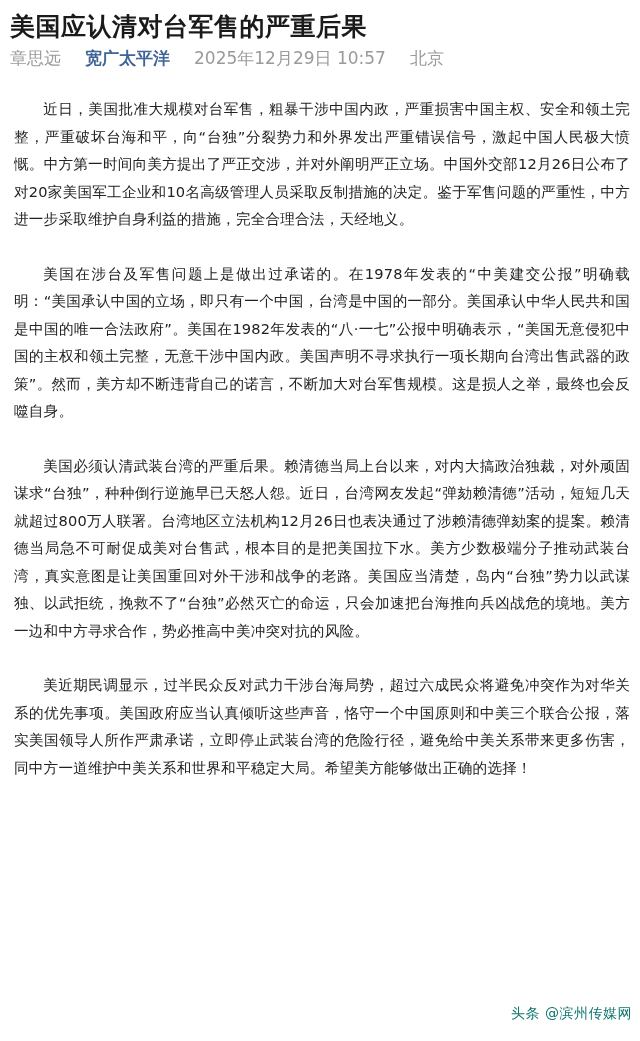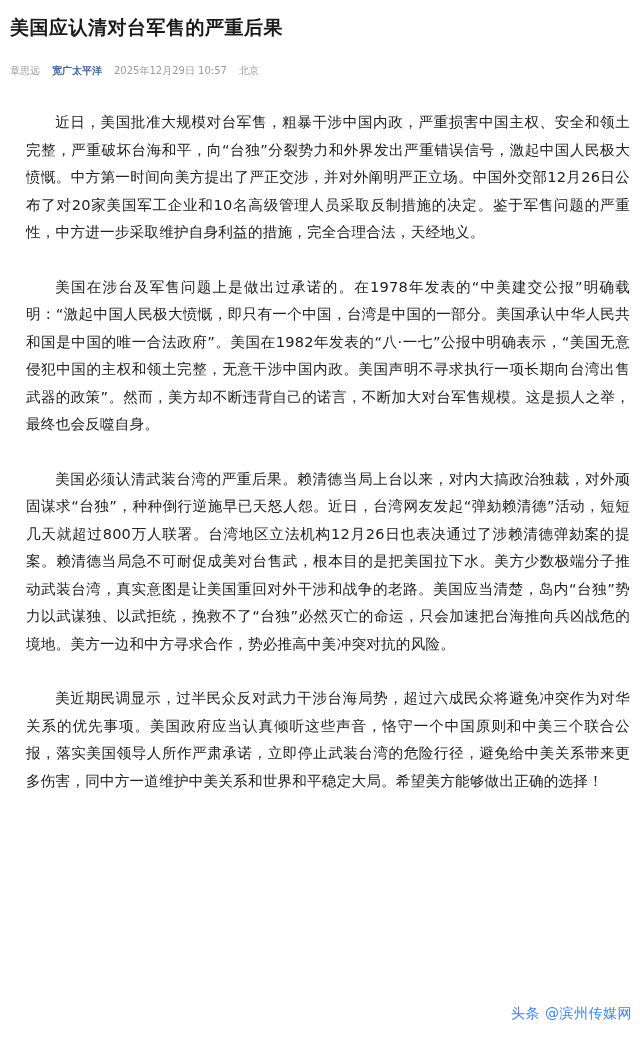--- a/index.html
+++ b/index.html
@@ -4,50 +4,50 @@
 <style>
   html, body { margin: 0; padding: 0; background: #ffffff; }
   body {
     width: 640px; height: 1041px; overflow: hidden;
     font-family: "DejaVu Sans", "Liberation Sans", sans-serif;
     color: #222222;
     position: relative;
   }
   .article { padding: 0 10px 0 10px; }
   .title {
-    font-size: 19px; font-weight: bold; color: #1a1a1a;
+    font-size: 25px; font-weight: bold; color: #1a1a1a;
     margin: 0; padding-top: 15px; line-height: 24px; letter-spacing: 0.5px;
   }
   .meta {
-    margin-top: 23px; font-size: 10px; line-height: 18px; color: #9a9a9a;
-    display: flex; gap: 12px; white-space: nowrap;
+    margin-top: 10px; font-size: 17px; line-height: 18px; color: #9a9a9a;
+    display: flex; gap: 24px; white-space: nowrap;
   }
   .meta .source { color: #406599; font-weight: bold; }
   .body-text { margin-top: 28px; }
   .para {
     font-size: 14.6px; line-height: 27.5px; color: #222;
-    text-indent: 2em; margin: 0 0 27px 16px; text-align: justify;
+    text-indent: 2em; margin: 0 0 27px 4px; text-align: justify;
     letter-spacing: 0.2px;
   }
   .watermark {
     position: absolute; right: 8px; bottom: 18px;
-    font-size: 14px; color: #3b82f6; letter-spacing: 0.5px;
+    font-size: 14px; color: #0f766e; letter-spacing: 0.5px;
   }
 </style>
 </head>
 <body>
 
 <div class="article">
   <h1 class="title">美国应认清对台军售的严重后果</h1>
   <div class="meta">
     <span>章思远</span>
     <span class="source">宽广太平洋</span>
     <span>2025年12月29日 10:57</span>
     <span>北京</span>
   </div>
   <div class="body-text">
     <p class="para">近日，美国批准大规模对台军售，粗暴干涉中国内政，严重损害中国主权、安全和领土完整，严重破坏台海和平，向“台独”分裂势力和外界发出严重错误信号，激起中国人民极大愤慨。中方第一时间向美方提出了严正交涉，并对外阐明严正立场。中国外交部12月26日公布了对20家美国军工企业和10名高级管理人员采取反制措施的决定。鉴于军售问题的严重性，中方进一步采取维护自身利益的措施，完全合理合法，天经地义。</p>
-    <p class="para">美国在涉台及军售问题上是做出过承诺的。在1978年发表的“中美建交公报”明确载明：“激起中国人民极大愤慨，即只有一个中国，台湾是中国的一部分。美国承认中华人民共和国是中国的唯一合法政府”。美国在1982年发表的“八·一七”公报中明确表示，“美国无意侵犯中国的主权和领土完整，无意干涉中国内政。美国声明不寻求执行一项长期向台湾出售武器的政策”。然而，美方却不断违背自己的诺言，不断加大对台军售规模。这是损人之举，最终也会反噬自身。</p>
+    <p class="para">美国在涉台及军售问题上是做出过承诺的。在1978年发表的“中美建交公报”明确载明：“美国承认中国的立场，即只有一个中国，台湾是中国的一部分。美国承认中华人民共和国是中国的唯一合法政府”。美国在1982年发表的“八·一七”公报中明确表示，“美国无意侵犯中国的主权和领土完整，无意干涉中国内政。美国声明不寻求执行一项长期向台湾出售武器的政策”。然而，美方却不断违背自己的诺言，不断加大对台军售规模。这是损人之举，最终也会反噬自身。</p>
     <p class="para">美国必须认清武装台湾的严重后果。赖清德当局上台以来，对内大搞政治独裁，对外顽固谋求“台独”，种种倒行逆施早已天怒人怨。近日，台湾网友发起“弹劾赖清德”活动，短短几天就超过800万人联署。台湾地区立法机构12月26日也表决通过了涉赖清德弹劾案的提案。赖清德当局急不可耐促成美对台售武，根本目的是把美国拉下水。美方少数极端分子推动武装台湾，真实意图是让美国重回对外干涉和战争的老路。美国应当清楚，岛内“台独”势力以武谋独、以武拒统，挽救不了“台独”必然灭亡的命运，只会加速把台海推向兵凶战危的境地。美方一边和中方寻求合作，势必推高中美冲突对抗的风险。</p>
     <p class="para">美近期民调显示，过半民众反对武力干涉台海局势，超过六成民众将避免冲突作为对华关系的优先事项。美国政府应当认真倾听这些声音，恪守一个中国原则和中美三个联合公报，落实美国领导人所作严肃承诺，立即停止武装台湾的危险行径，避免给中美关系带来更多伤害，同中方一道维护中美关系和世界和平稳定大局。希望美方能够做出正确的选择！</p>
   </div>
 </div>
 <div class="watermark">头条 @滨州传媒网</div>
 
 </body></html>

